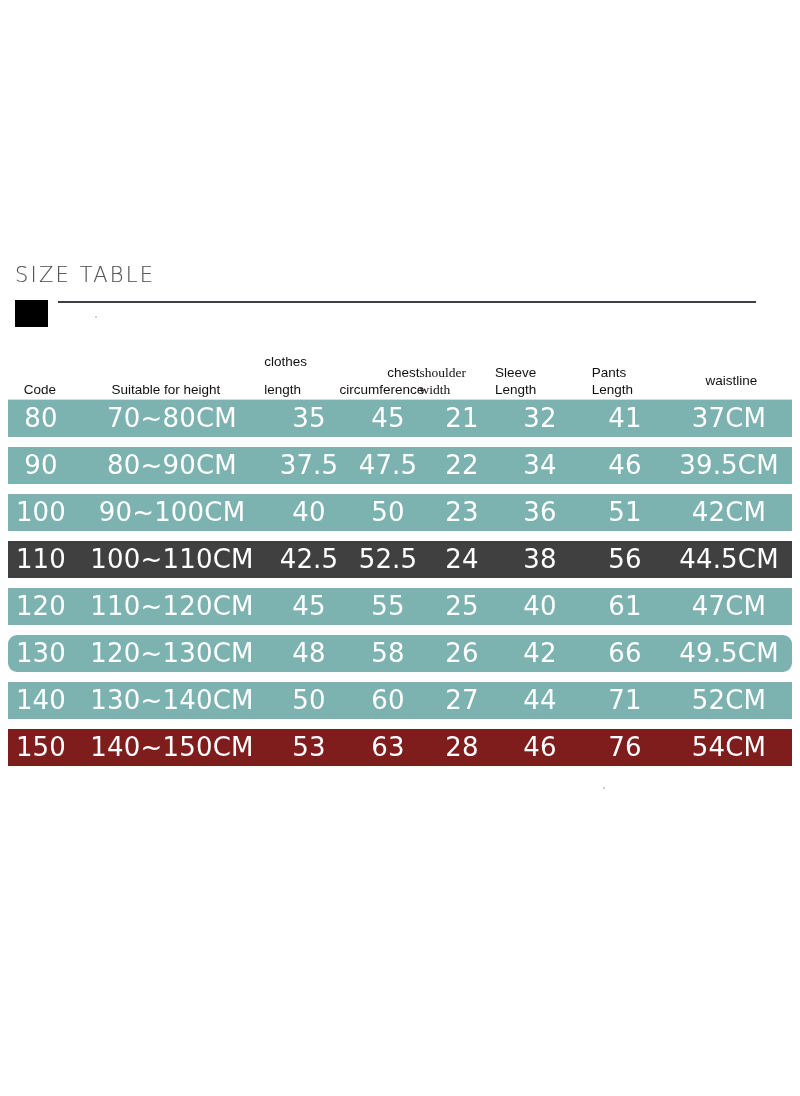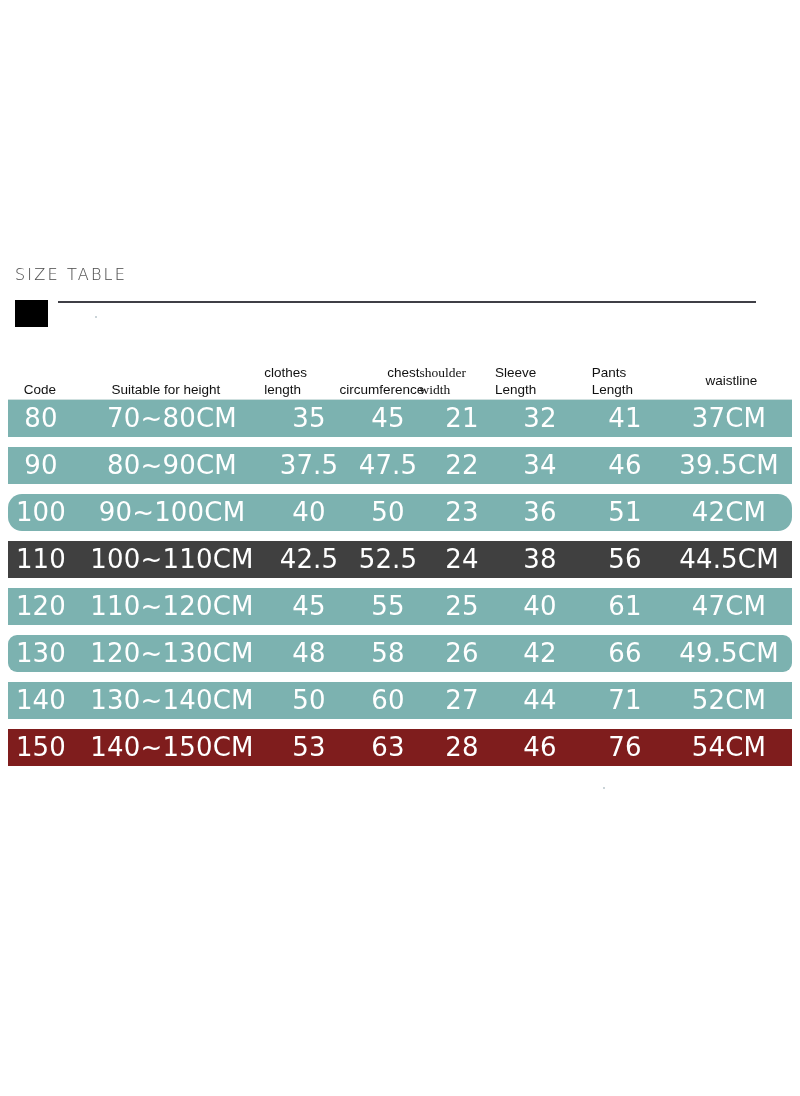--- a/index.html
+++ b/index.html
@@ -22,21 +22,21 @@
     left: 0;
     top: 262px;
     width: 800px;
     height: 70px;
   }
   #size-table-title {
     position: absolute;
     left: 15px;
     top: 0px;
     font-family: "DejaVu Sans", sans-serif;
-    font-size: 16px;
+    font-size: 21px;
     font-weight: 300;
     letter-spacing: 2.2px;
     color: #4d4d4d;
     line-height: 26px;
     white-space: nowrap;
     -webkit-text-stroke: 0.1px #6a6a6a;
   }
   #title-square {
     position: absolute;
     left: 15px;
@@ -105,21 +105,21 @@
     line-height: 37px;
     color: #ffffff;
     font-family: "DejaVu Sans", sans-serif;
     letter-spacing: 0.2px;
     white-space: nowrap;
   }
 
   
   .c-code        { width: 66px;  text-align: center; }
   .c-height      { width: 196px; text-align: center; }
-  .c-clothes     { width: 78px;  text-align: center; }
+  .c-clothes     { width: 78px;  text-align: center; gap: 11px; }
   .c-chest       { width: 80px;  text-align: center; }
   .c-shoulder    { width: 68px;  text-align: center; }
   .c-sleeve      { width: 88px;  text-align: center; }
   .c-pants       { width: 82px;  text-align: center; }
   .c-waist       { width: 126px; text-align: center; }
 
   
   #header-row .c-code      { text-align: center; }
   #header-row .c-height    { text-align: center; }
   #header-row .c-clothes   { text-align: left;  padding-left: 4px; }
@@ -206,21 +206,21 @@
       <div class="trow data-row" style="background: rgb(124, 178, 176);">
         <div class="cell c-code">90</div>
         <div class="cell c-height">80~90CM</div>
         <div class="cell c-clothes">37.5</div>
         <div class="cell c-chest">47.5</div>
         <div class="cell c-shoulder">22</div>
         <div class="cell c-sleeve">34</div>
         <div class="cell c-pants">46</div>
         <div class="cell c-waist">39.5CM</div>
       </div>
-      <div class="trow data-row" style="background: rgb(124, 178, 176); border-radius: 14px;">
+      <div class="trow data-row" style="background: rgb(124, 178, 176);">
         <div class="cell c-code">100</div>
         <div class="cell c-height">90~100CM</div>
         <div class="cell c-clothes">40</div>
         <div class="cell c-chest">50</div>
         <div class="cell c-shoulder">23</div>
         <div class="cell c-sleeve">36</div>
         <div class="cell c-pants">51</div>
         <div class="cell c-waist">42CM</div>
       </div>
       <div class="trow data-row" style="background: #404040;">

